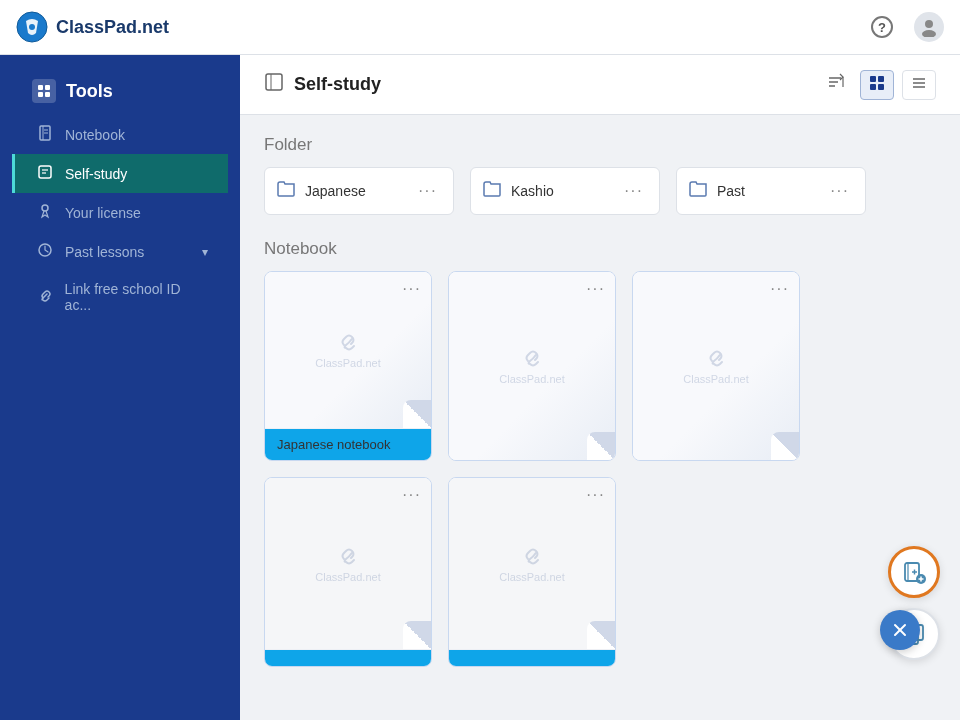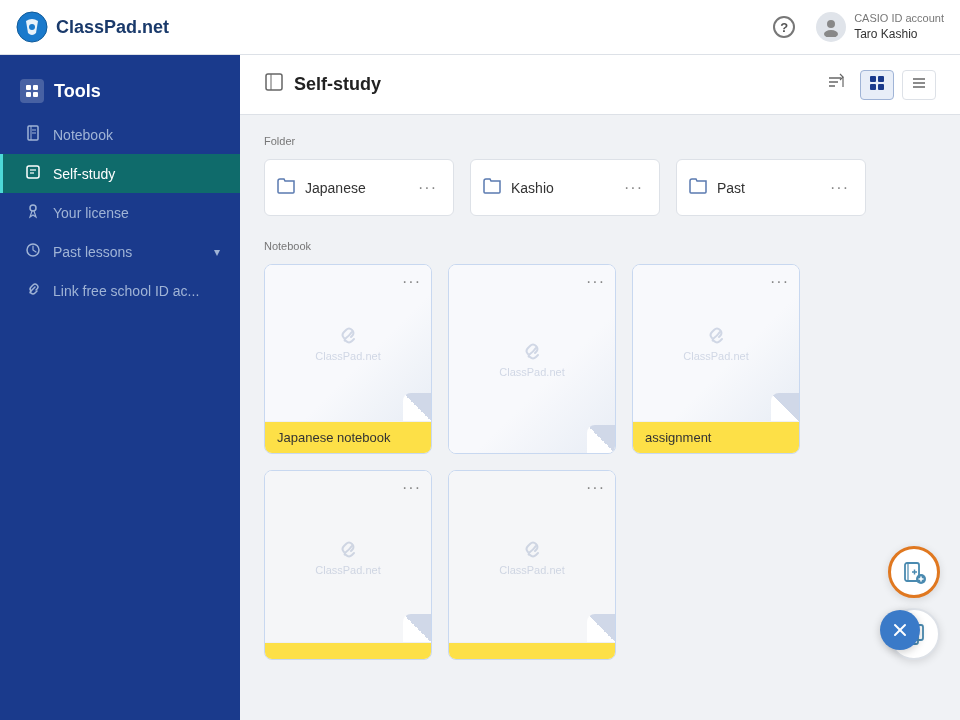--- a/index.html
+++ b/index.html
@@ -82,21 +82,21 @@
       overflow: hidden;
     }
 
     
     .sidebar {
       width: 240px;
       background: #1a3a8c;
       flex-shrink: 0;
       display: flex;
       flex-direction: column;
-      padding: 16px 0;
+      padding: 16px 12px;
     }
     .sidebar-tools-header {
       display: flex;
       align-items: center;
       gap: 10px;
       padding: 8px 20px 12px;
       color: #fff;
       font-size: 18px;
       font-weight: 700;
     }
@@ -197,39 +197,39 @@
       flex: 1;
       overflow-y: auto;
       padding: 20px 24px;
       position: relative;
     }
     .content-scroll::-webkit-scrollbar { width: 8px; }
     .content-scroll::-webkit-scrollbar-track { background: #e8eaf0; }
     .content-scroll::-webkit-scrollbar-thumb { background: #b0b8c8; border-radius: 4px; }
 
     .section-label {
-      font-size: 11px;
+      font-size: 17px;
       color: #777;
       margin-bottom: 12px;
       font-weight: 500;
     }
 
     
     .folder-grid {
       display: flex;
       flex-wrap: wrap;
       gap: 16px;
       margin-bottom: 24px;
     }
     .folder-card {
       background: #fff;
       border: 1px solid #dde1e7;
       border-radius: 6px;
       width: 190px;
-      height: 57px;
+      height: 48px;
       display: flex;
       align-items: center;
       padding: 0 12px;
       gap: 10px;
       cursor: pointer;
       position: relative;
     }
     .folder-icon { font-size: 16px; color: #5a7ab0; }
     .folder-name { font-size: 14px; color: #333; flex: 1; }
     .folder-menu-btn {
@@ -302,21 +302,21 @@
       width: 28px;
       height: 28px;
       background: linear-gradient(225deg, #d0d8e8 50%, #fff 50%);
       border-radius: 8px 0 0 0;
     }
     .notebook-card-footer {
       padding: 8px 12px;
       font-size: 13px;
       color: #333;
       border-top: 1px solid #eef0f5;
-      background: #fde047;
+      background: #0ea5e9;
     }
     .notebook-card.empty .notebook-card-body {
       background: #f5f6f8;
     }
 
     
     .fab-container {
       position: absolute;
       right: 20px;
       bottom: 60px;
@@ -378,24 +378,20 @@
   <div class="header-right">
     <button class="header-icon-btn">
       <span style="width:22px;height:22px;border:2px solid #777;border-radius:50%;display:flex;align-items:center;justify-content:center;font-size:13px;font-weight:700;color:#555;">?</span>
     </button>
     <div class="user-info">
       <div class="user-avatar">
         <svg width="20" height="20" viewBox="0 0 20 20">
             <circle cx="10" cy="7" r="4" fill="#888"></circle>
             <ellipse cx="10" cy="17" rx="7" ry="4" fill="#888"></ellipse>
           </svg>
-      </div>
-      <div class="user-text">
-        <div class="account-label">CASIO ID account</div>
-        <div>Taro Kashio</div>
       </div>
     </div>
   </div>
 </div>
 
 <div class="body">
 
   <div class="sidebar">
     <div class="sidebar-tools-header">
       <div class="tools-icon">
@@ -577,23 +573,20 @@
           <button class="notebook-card-menu">···</button>
           <div class="notebook-card-body">
             <div class="notebook-watermark">
               <svg width="28" height="22" viewBox="0 0 28 22">
                 <path d="M10 14 Q7 11 10 8 L12 6 Q15 3 18 6 Q21 9 18 12 L17 13" fill="none" stroke="#8899bb" stroke-width="2" stroke-linecap="round"></path>
                 <path d="M18 8 L17 9 Q15 12 12 14 Q9 17 12 17 Q15 20 18 17 L20 15" fill="none" stroke="#8899bb" stroke-width="2" stroke-linecap="round"></path>
               </svg>
               <span class="watermark-text">ClassPad.net</span>
             </div>
           </div>
-          <div class="notebook-card-footer">
-            <span>assignment</span>
-          </div>
         </div>
 
         <div class="notebook-card empty">
           <button class="notebook-card-menu">···</button>
           <div class="notebook-card-body">
             <div class="notebook-watermark">
               <svg width="28" height="22" viewBox="0 0 28 22">
                 <path d="M10 14 Q7 11 10 8 L12 6 Q15 3 18 6 Q21 9 18 12 L17 13" fill="none" stroke="#8899bb" stroke-width="2" stroke-linecap="round"></path>
                 <path d="M18 8 L17 9 Q15 12 12 14 Q9 17 12 17 Q15 20 18 17 L20 15" fill="none" stroke="#8899bb" stroke-width="2" stroke-linecap="round"></path>
               </svg>

